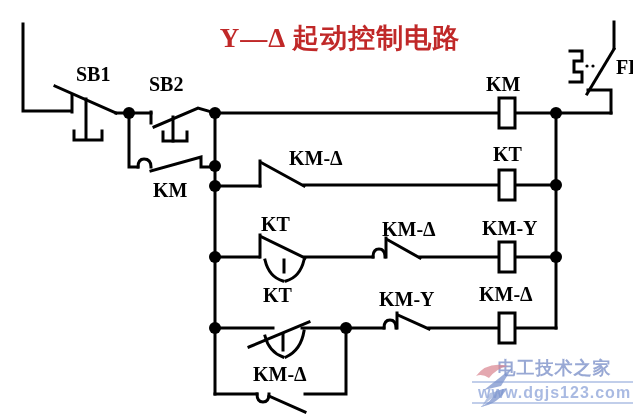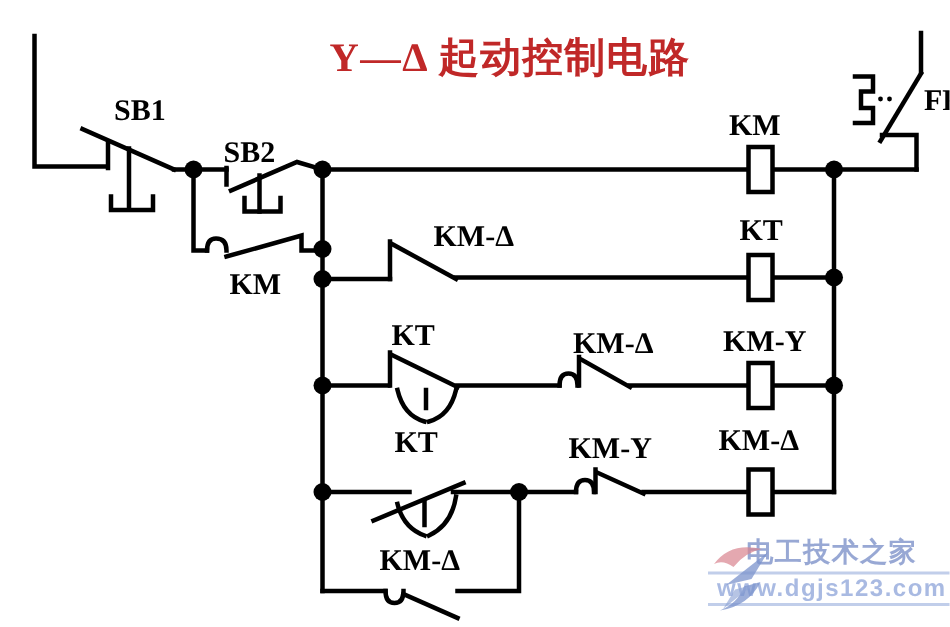--- a/index.html
+++ b/index.html
@@ -146,21 +146,21 @@
       <circle cx="203" cy="257" r="6"></circle>
       <circle cx="544" cy="257" r="6"></circle>
       <circle cx="203" cy="328" r="6"></circle>
       <circle cx="334" cy="328" r="6"></circle>
     </g>
   </svg>
 
   <div class="title">Y—Δ 起动控制电路</div>
 
   <div class="lbl" style="left:64px;top:64px">SB1</div>
-  <div class="lbl" style="left:137px;top:92px">SB2</div>
+  <div class="lbl" style="left:137px;top:74px">SB2</div>
   <div class="lbl" style="left:141px;top:180px">KM</div>
   <div class="lbl" style="left:474px;top:74px">KM</div>
   <div class="lbl" style="left:604px;top:57px">FR</div>
   <div class="lbl" style="left:277px;top:148px">KM-Δ</div>
   <div class="lbl" style="left:481px;top:144px">KT</div>
   <div class="lbl" style="left:249px;top:214px">KT</div>
   <div class="lbl" style="left:370px;top:219px">KM-Δ</div>
   <div class="lbl" style="left:470px;top:218px">KM-Y</div>
   <div class="lbl" style="left:251px;top:285px">KT</div>
   <div class="lbl" style="left:367px;top:289px">KM-Y</div>

